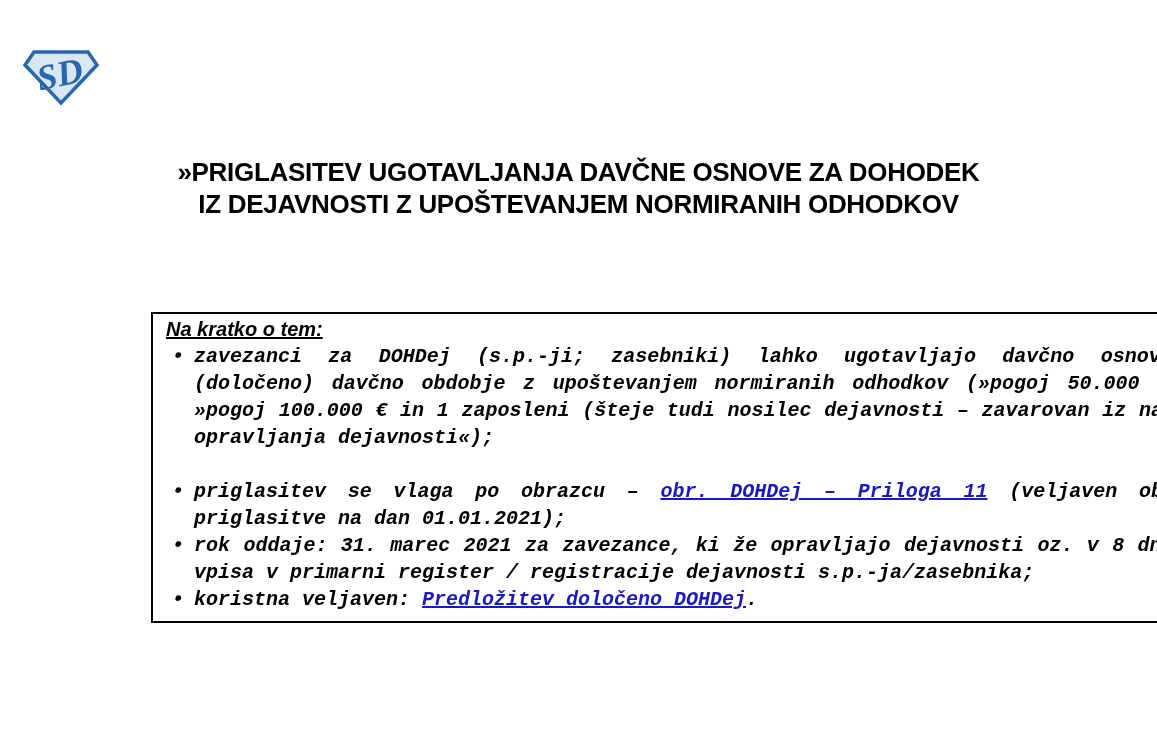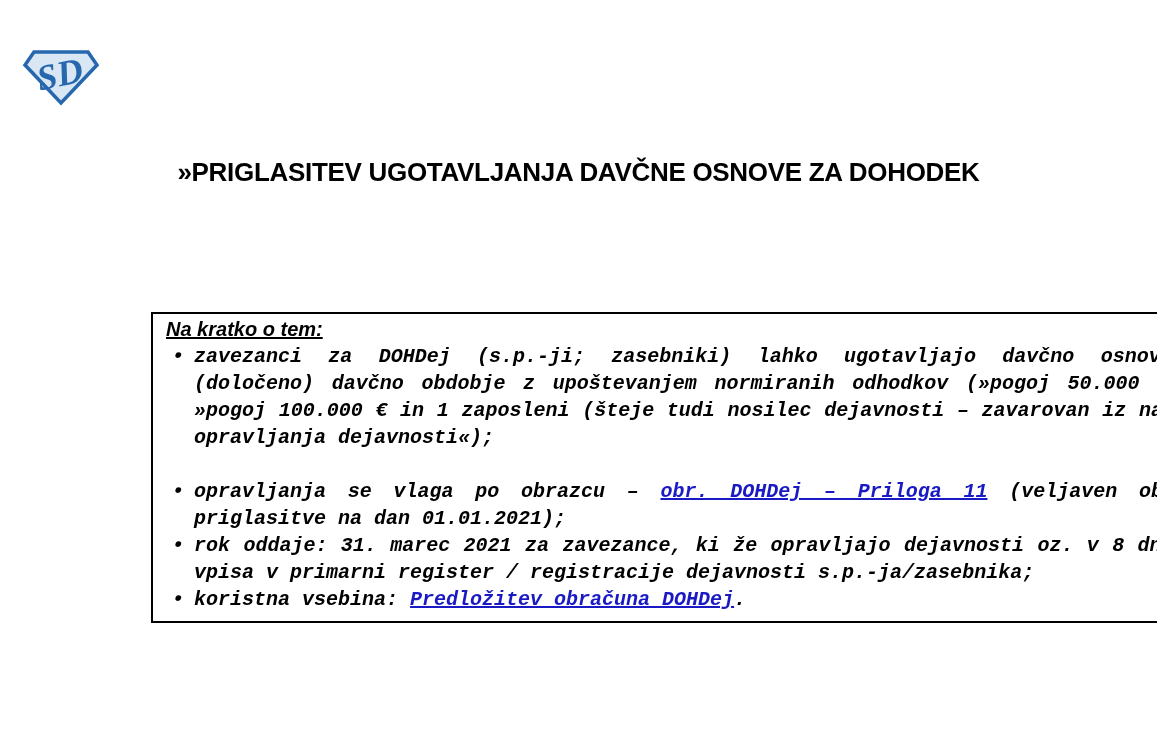--- a/index.html
+++ b/index.html
@@ -80,25 +80,26 @@
 
 <div class="logo">
   <svg width="78" height="62" viewBox="0 0 78 62">
     <polygon points="12,8 66,8 75,21 39,59 3,21" fill="#D9E6F4" stroke="#2767AE" stroke-width="3.5" stroke-linejoin="miter"></polygon>
     <text x="15" y="42" font-size="36" font-weight="bold" font-style="italic" font-family="Liberation Serif, serif" fill="#2767AE" transform="rotate(-12 39 31)">SD</text>
   </svg>
 </div>
 
 <div class="doc-title">
   <div>»PRIGLASITEV UGOTAVLJANJA DAVČNE OSNOVE ZA DOHODEK</div>
+  <div>IZ DEJAVNOSTI Z UPOŠTEVANJEM NORMIRANIH ODHODKOV</div>
 </div>
 
 <div class="info-box">
   <div class="heading-row">
     <span class="heading">Na kratko o tem:</span>
   </div>
   <ul class="bullets" id="bullet-list">
       <li><span>zavezanci za DOHDej (s.p.-ji; zasebniki) lahko ugotavljajo davčno osnovo za (določeno) davčno obdobje z upoštevanjem normiranih odhodkov (»pogoj 50.000 € oz. »pogoj 100.000 € in 1 zaposleni (šteje tudi nosilec dejavnosti – zavarovan iz naslova opravljanja dejavnosti«);</span></li>
-      <li class="gap-before"><span>opravljanja se vlaga po obrazcu – </span><a href="#">obr. DOHDej – Priloga 11</a><span> (veljaven obrazec priglasitve na dan 01.01.2021);</span></li>
+      <li class="gap-before"><span>priglasitev se vlaga po obrazcu – </span><a href="#">obr. DOHDej – Priloga 11</a><span> (veljaven obrazec priglasitve na dan 01.01.2021);</span></li>
       <li><span>rok oddaje: 31. marec 2021 za zavezance, ki že opravljajo dejavnosti oz. v 8 dneh od vpisa v primarni register / registracije dejavnosti s.p.-ja/zasebnika;</span></li>
-      <li><span>koristna vsebina: </span><a href="#">Predložitev obračuna DOHDej</a><span>.</span></li>
+      <li><span>koristna veljaven: </span><a href="#">Predložitev določeno DOHDej</a><span>.</span></li>
     </ul>
 </div>
 
 </body></html>

